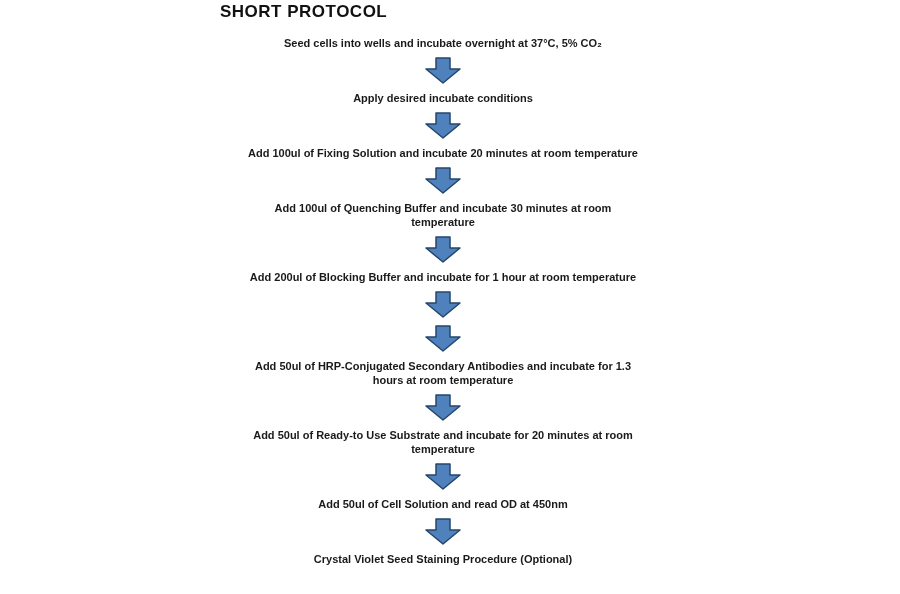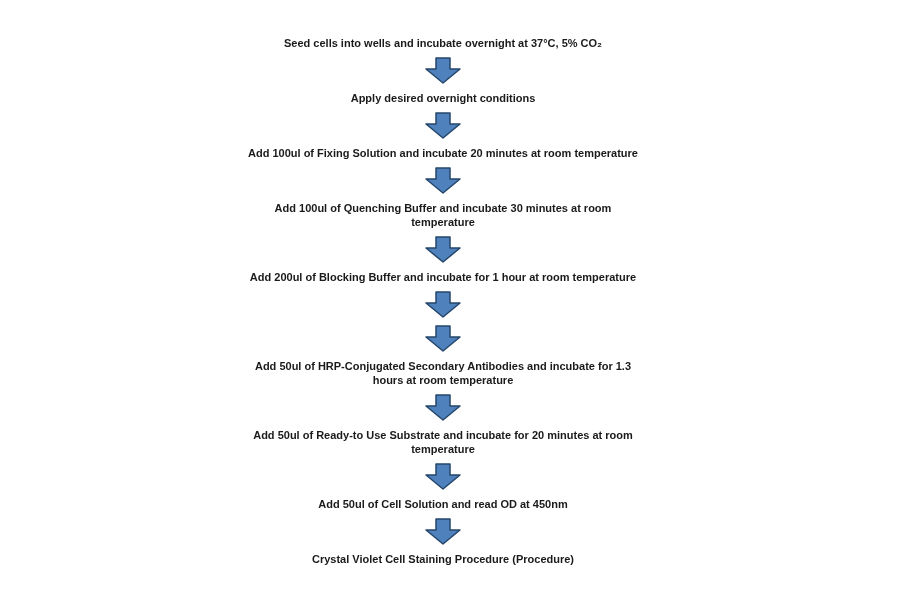--- a/index.html
+++ b/index.html
@@ -48,30 +48,31 @@
     width: 36px;
     height: 27px;
     flex: 0 0 auto;
   }
 </style>
 </head>
 <body>
 
 <div class="page">
 
+  <div class="title">SHORT PROTOCOL</div>
 
   <div class="flow-column">
 
     <div class="step">Seed cells into wells and incubate overnight at 37°C, 5% CO₂</div>
 
     <svg class="arrow" viewBox="0 0 36 27">
       <path d="M11 1 H25 V12 H35 L18 26 L1 12 H11 Z" fill="#4f81bd" stroke="#24466b" stroke-width="1.5" stroke-linejoin="round"></path>
     </svg>
 
-    <div class="step">Apply desired overnight conditions</div>
+    <div class="step">Apply desired incubate conditions</div>
 
     <svg class="arrow" viewBox="0 0 36 27">
       <path d="M11 1 H25 V12 H35 L18 26 L1 12 H11 Z" fill="#4f81bd" stroke="#24466b" stroke-width="1.5" stroke-linejoin="round"></path>
     </svg>
 
     <div class="step">Add 100ul of Fixing Solution and incubate 20 minutes at room temperature</div>
 
     <svg class="arrow" viewBox="0 0 36 27">
       <path d="M11 1 H25 V12 H35 L18 26 L1 12 H11 Z" fill="#4f81bd" stroke="#24466b" stroke-width="1.5" stroke-linejoin="round"></path>
     </svg>
@@ -107,16 +108,16 @@
     <svg class="arrow" viewBox="0 0 36 27">
       <path d="M11 1 H25 V12 H35 L18 26 L1 12 H11 Z" fill="#4f81bd" stroke="#24466b" stroke-width="1.5" stroke-linejoin="round"></path>
     </svg>
 
     <div class="step">Add 50ul of Cell Solution and read OD at 450nm</div>
 
     <svg class="arrow" viewBox="0 0 36 27">
       <path d="M11 1 H25 V12 H35 L18 26 L1 12 H11 Z" fill="#4f81bd" stroke="#24466b" stroke-width="1.5" stroke-linejoin="round"></path>
     </svg>
 
-    <div class="step">Crystal Violet Cell Staining Procedure (Procedure)</div>
+    <div class="step">Crystal Violet Seed Staining Procedure (Optional)</div>
 
   </div>
 </div>
 
 </body></html>

